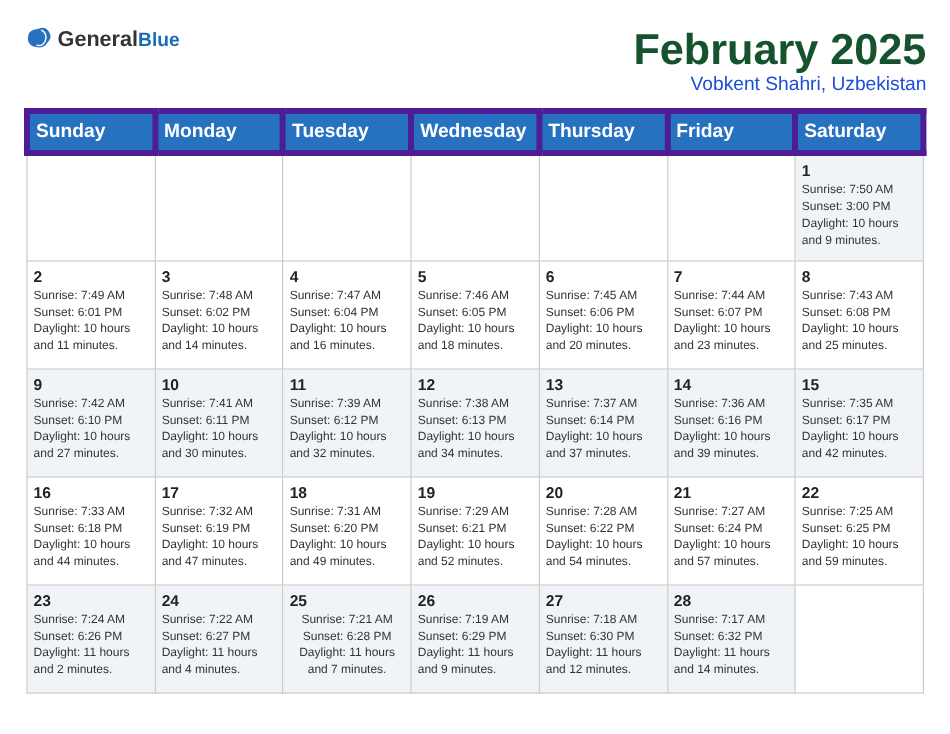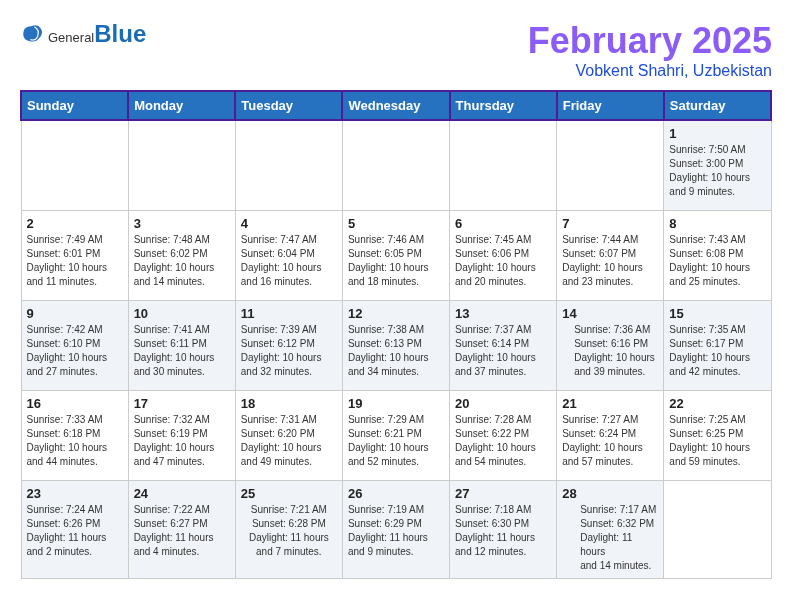--- a/index.html
+++ b/index.html
@@ -15,58 +15,58 @@
       align-items: flex-start;
       justify-content: space-between;
       margin-bottom: 10px;
     }
     .logo {
       display: flex;
       align-items: center;
       gap: 4px;
     }
     .logo-text-general {
-      font-size: 13px;
-      font-weight: normal;
+      font-size: 18px;
+      font-weight: bold;
       color: #333;
     }
     .logo-text-blue {
-      font-size: 24px;
+      font-size: 16px;
       font-weight: bold;
       color: #1a6db5;
     }
     .logo-icon {
       width: 24px;
       height: 24px;
     }
     .title-block {
       text-align: right;
     }
     .calendar-title {
       font-size: 36px;
       font-weight: bold;
-      color: #8b5cf6;
+      color: #14532d;
     }
     .calendar-subtitle {
       font-size: 16px;
       color: #1d4ed8;
     }
     table {
       width: 100%;
       border-collapse: collapse;
       table-layout: fixed;
     }
     thead tr th {
       background-color: #2672c0;
       color: #fff;
-      font-size: 13px;
+      font-size: 16px;
       font-weight: bold;
       padding: 6px 5px;
       text-align: left;
-      border: 2px solid #4c1d95;
+      border: 5px solid #4c1d95;
     }
     tbody tr td {
       border: 1px solid #ccc;
       vertical-align: top;
       padding: 5px;
       font-size: 10.5px;
       color: #333;
       height: 90px;
     }
     .day-number {
@@ -223,21 +223,21 @@
         </td>
         <td>
           <span class="day-number">13</span>
           <div class="day-info" style="white-space: pre-line;">Sunrise: 7:37 AM
 Sunset: 6:14 PM
 Daylight: 10 hours
 and 37 minutes.</div>
         </td>
         <td>
           <span class="day-number">14</span>
-          <div class="day-info" style="white-space: pre-line; margin-left: 12px;">Sunrise: 7:36 AM
+          <div class="day-info" style="white-space: pre-line;">Sunrise: 7:36 AM
 Sunset: 6:16 PM
 Daylight: 10 hours
 and 39 minutes.</div>
         </td>
         <td>
           <span class="day-number">15</span>
           <div class="day-info" style="white-space: pre-line;">Sunrise: 7:35 AM
 Sunset: 6:17 PM
 Daylight: 10 hours
 and 42 minutes.</div>
@@ -325,21 +325,21 @@
         </td>
         <td>
           <span class="day-number">27</span>
           <div class="day-info" style="white-space: pre-line;">Sunrise: 7:18 AM
 Sunset: 6:30 PM
 Daylight: 11 hours
 and 12 minutes.</div>
         </td>
         <td>
           <span class="day-number">28</span>
-          <div class="day-info" style="white-space: pre-line; margin-left: 18px;">Sunrise: 7:17 AM
+          <div class="day-info" style="white-space: pre-line;">Sunrise: 7:17 AM
 Sunset: 6:32 PM
 Daylight: 11 hours
 and 14 minutes.</div>
         </td>
         <td class="empty-cell"></td>
       </tr>
     </tbody>
 </table>
 
 </body></html>

